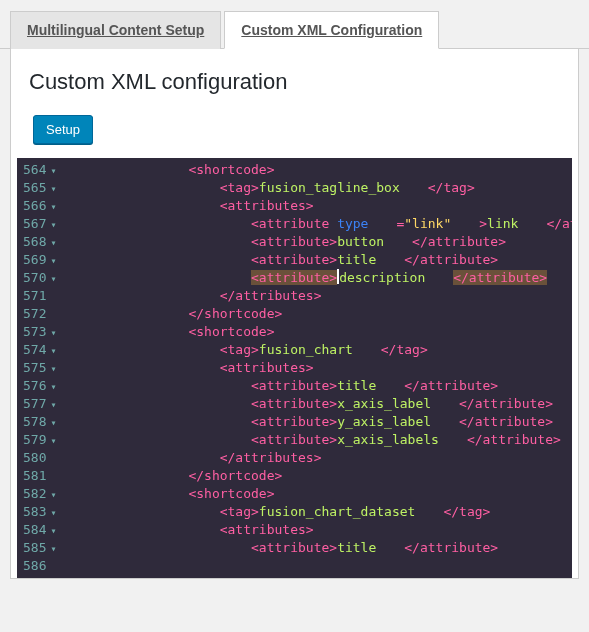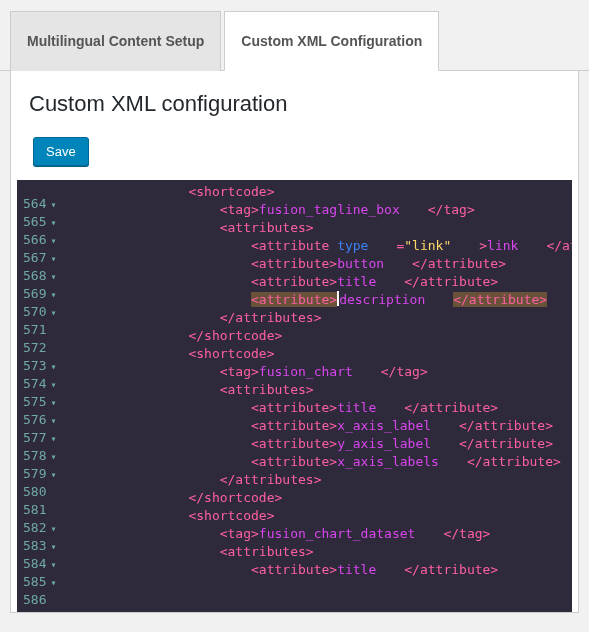--- a/index.html
+++ b/index.html
@@ -19,31 +19,32 @@
 
   
   .tabs {
     display: flex;
     padding: 10px 0 0 10px;
     border-bottom: 1px solid #ccc;
     margin-bottom: 0;
     background: #f1f1f1;
   }
   .tab {
-    padding: 21px 16px;
+    padding: 10px 16px;
     border: 1px solid #ccc;
     border-bottom: none;
     margin-right: 3px;
     background: #e5e5e5;
     color: #555;
     font-size: 14px;
     font-weight: 600;
     position: relative;
     top: 1px;
     cursor: pointer;
+    text-decoration: underline;
   }
   .tab.active {
     background: #fff;
     border-bottom: 1px solid #fff;
   }
 
   
   .panel {
     background: #fff;
     border: 1px solid #ccc;
@@ -80,21 +81,21 @@
     font-size: 13px;
     line-height: 18px;
     background: #2f2a3b;
     color: #ccc;
     display: flex;
     margin: 0 6px 0 6px;
     overflow: hidden;
   }
   .gutter {
     background: #2f2a3b;
-    padding: 15px 6px 3px 6px;
+    padding: 3px 6px 3px 6px;
     text-align: right;
     color: #6fa8a8;
     user-select: none;
   }
   .gutter-line {
     height: 18px;
     white-space: nowrap;
   }
   .fold {
     color: #6fa8a8;
@@ -105,21 +106,21 @@
   }
   .code {
     padding: 3px 0 3px 4px;
     white-space: pre;
     overflow: hidden;
   }
   .code-line { height: 18px; }
   .tagd { color: #ff5fa3; margin-left: 28px; }
   .attr { color: #3b82f6; }
   .val  { color: #ffd866; }
-  .txt  { color: #d946ef; }
+  .txt  { color: #bef264; }
   .cursor {
     display:inline-block;
     width:2px;
     height:15px;
     background:#fff;
     vertical-align:-2px;
   }
   .sel {
     background: #6a513a;
   }
@@ -132,21 +133,21 @@
   <div class="tabs">
     <div class="tab">Multilingual Content Setup</div>
     <div class="tab active">Custom XML Configuration</div>
   </div>
 
   <div class="panel">
     <div class="panel-header">
       <h2 class="panel-title">Custom XML configuration</h2>
     </div>
     <div class="btn-row">
-      <button class="btn-primary">Save</button>
+      <button class="btn-primary">Setup</button>
     </div>
 
     <div class="editor">
       <div class="gutter" id="gutter">
           <div class="gutter-line">564<span class="fold">▾</span></div>
           <div class="gutter-line">565<span class="fold">▾</span></div>
           <div class="gutter-line">566<span class="fold">▾</span></div>
           <div class="gutter-line">567<span class="fold">▾</span></div>
           <div class="gutter-line">568<span class="fold">▾</span></div>
           <div class="gutter-line">569<span class="fold">▾</span></div>

